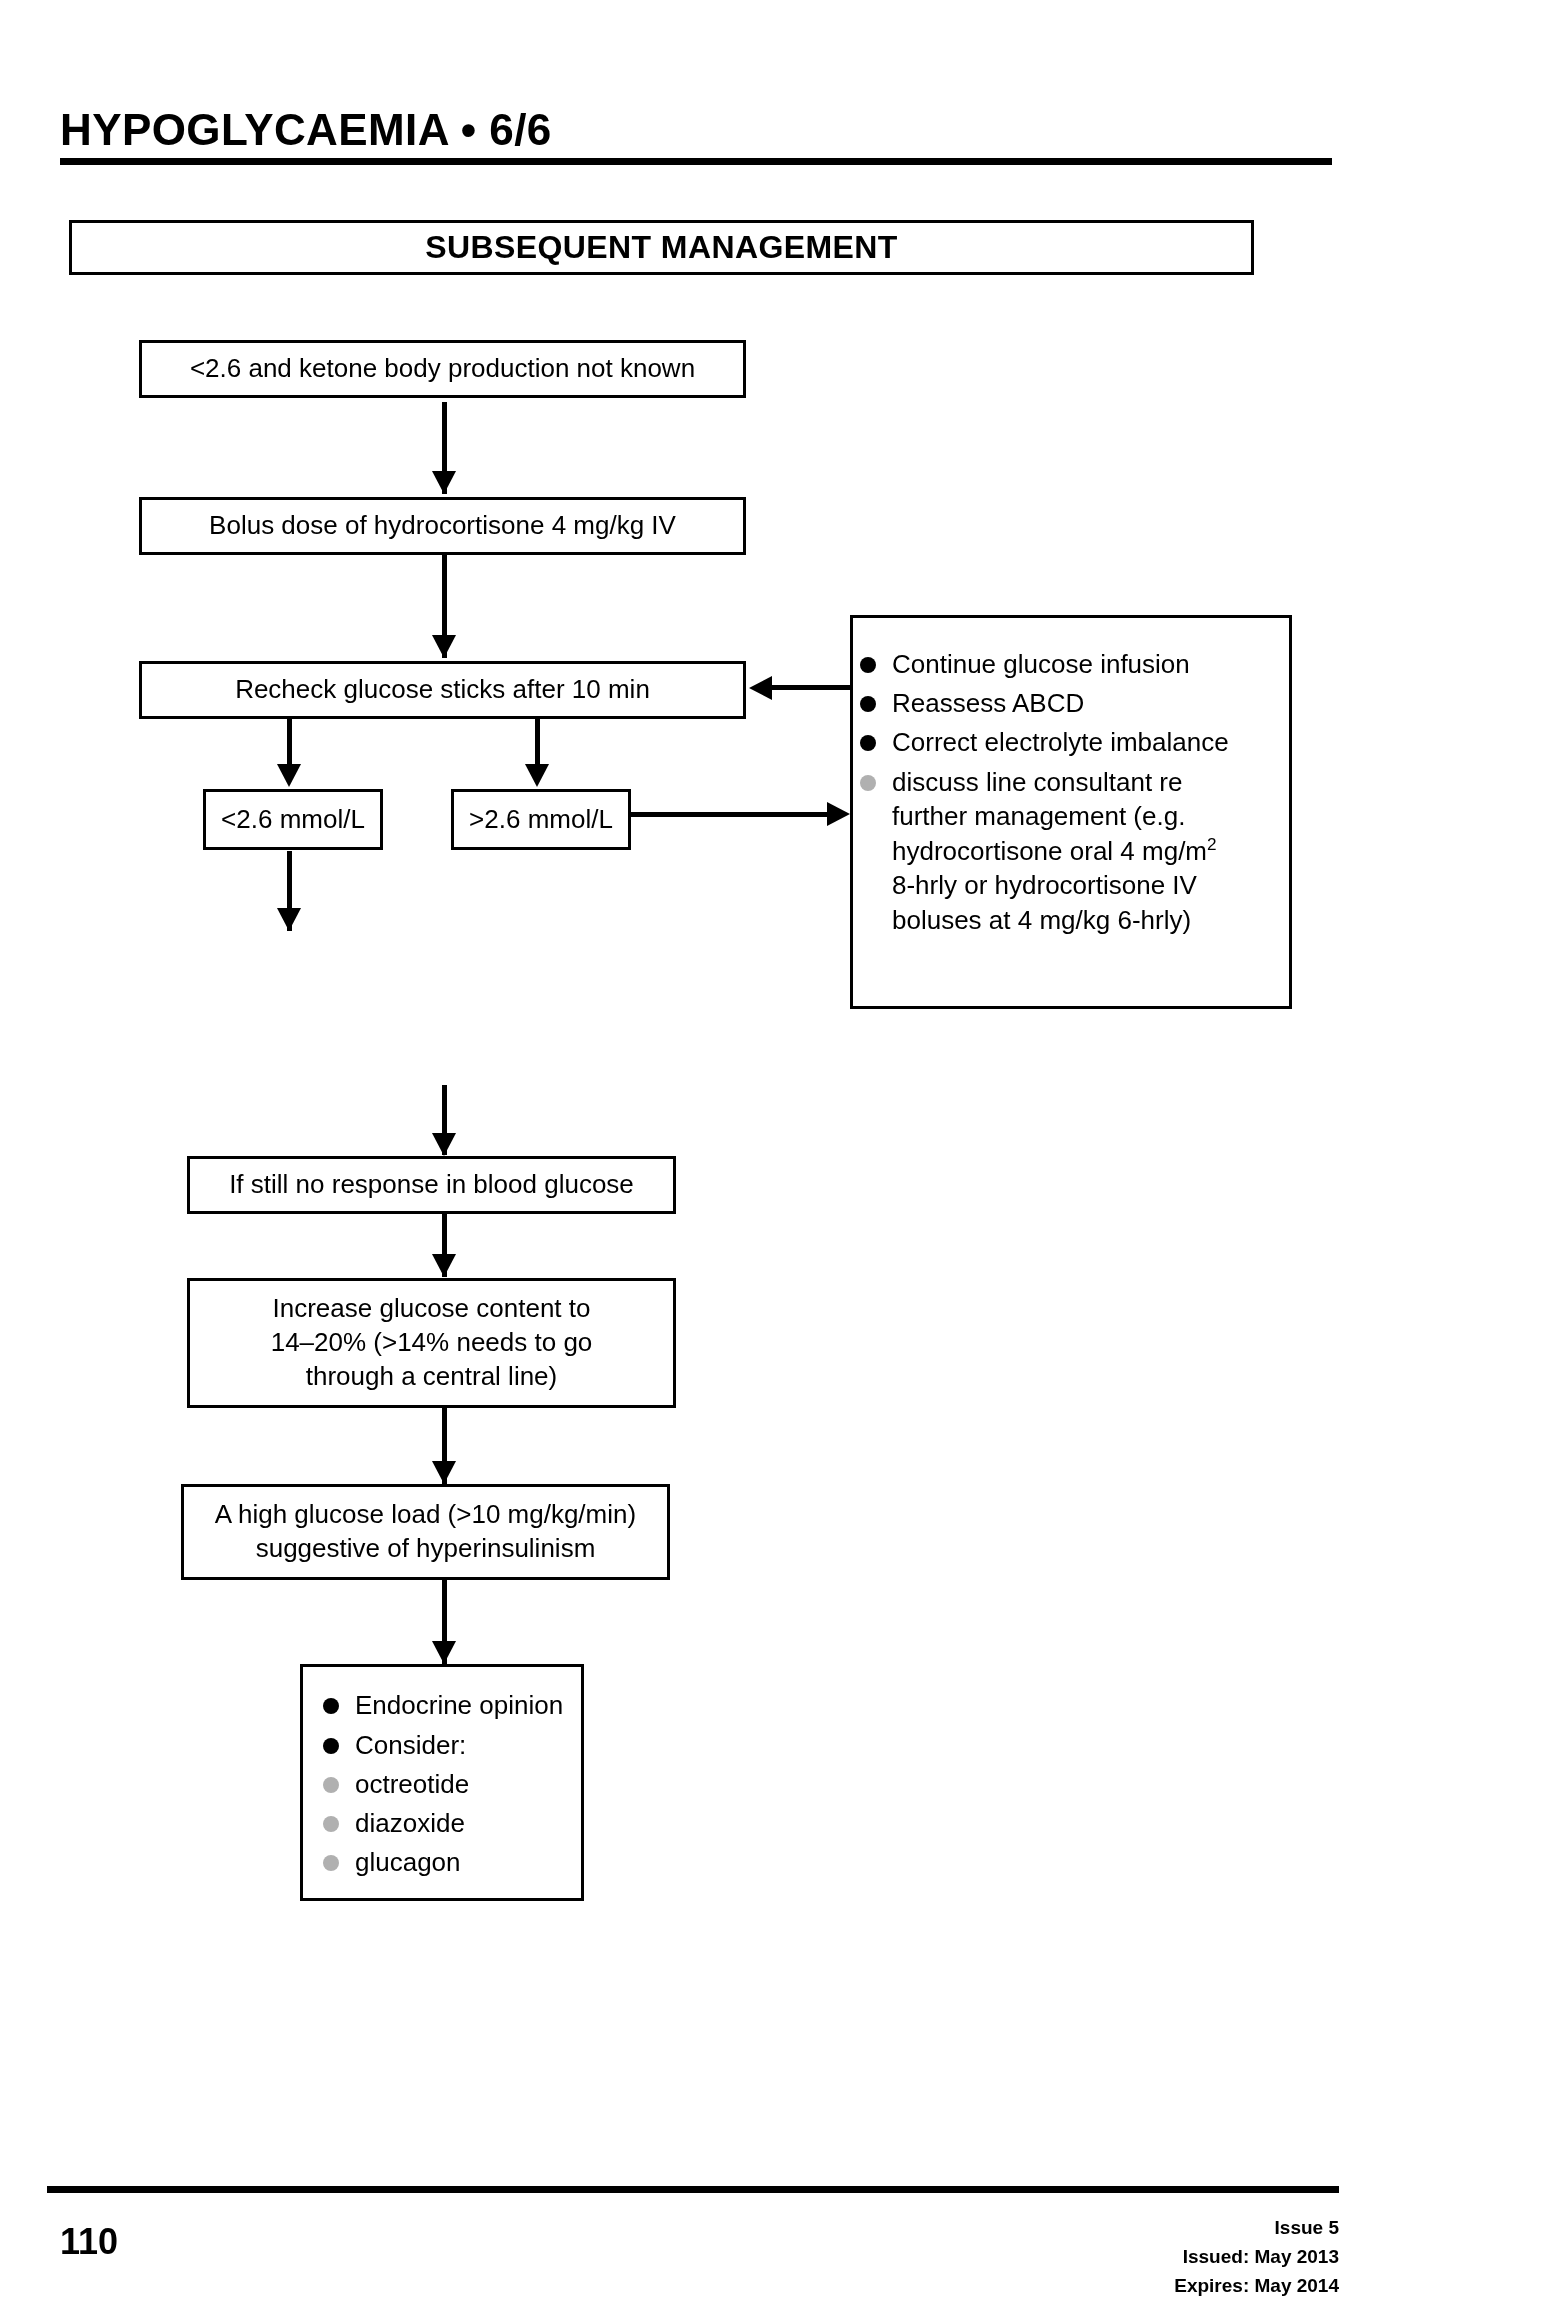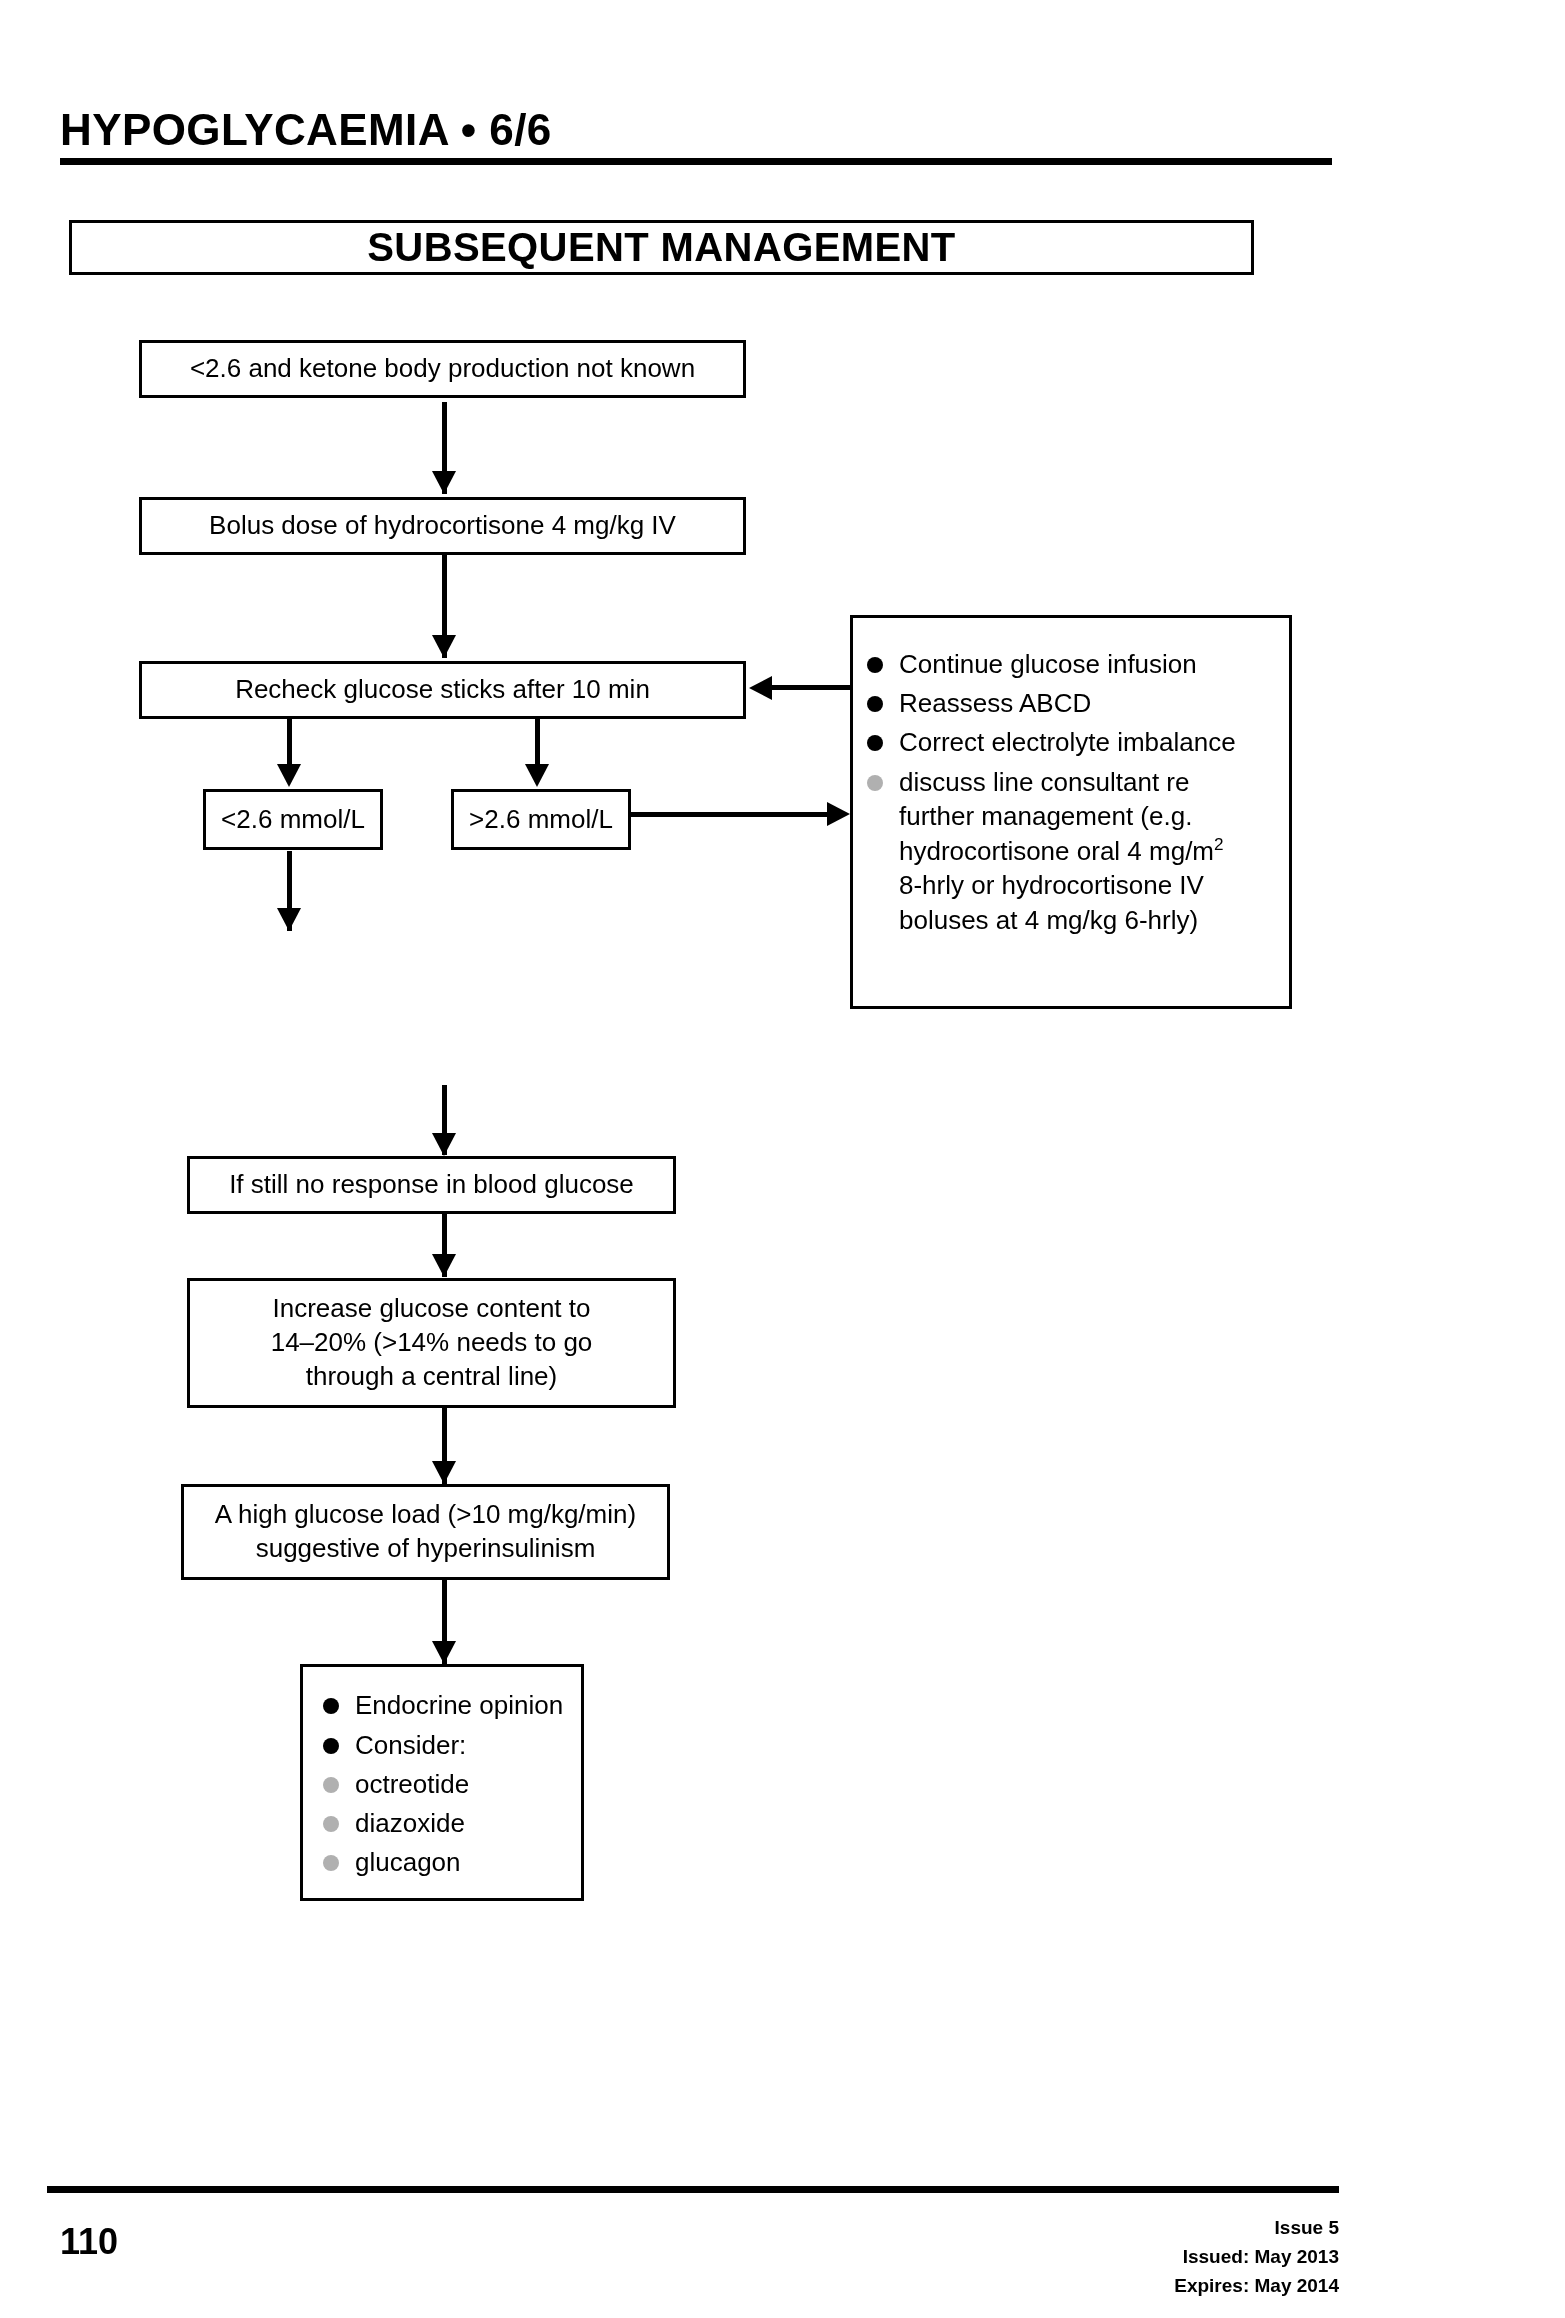--- a/index.html
+++ b/index.html
@@ -46,21 +46,21 @@
     top: 220px;
     width: 1185px;
     height: 55px;
     border: 3.8px solid #000000;
     box-sizing: border-box;
     display: flex;
     align-items: center;
     justify-content: center;
   }
   #title-box .label {
-    font-size: 40px;
+    font-size: 32px;
     font-weight: bold;
     letter-spacing: 0.4px;
   }
 
   
   .fbox {
     position: absolute;
     border: 3.8px solid #000000;
     box-sizing: border-box;
     background: #ffffff;
@@ -250,21 +250,21 @@
   <div class="fbox" style="left:181px; top:1484px; width:489px; height:96px;">
     <span class="txt">
       <span>A high glucose load (&gt;10 mg/kg/min)</span><br>
       <span>suggestive of hyperinsulinism</span>
     </span>
   </div>
 
   <div class="vline" style="left:442px; top:1580px; height:84px;"></div>
   <div class="arrow-down" style="left:432px; top:1641px;"></div>
 
-  <div class="bullet-box" style="left:850px; top:615px; width:442px; height:394px; padding:29px 20px 20px 11px;">
+  <div class="bullet-box" style="left:850px; top:615px; width:442px; height:394px; padding:29px 20px 20px 4px;">
     <ul class="bullet-list">
       <li class="bullet-item">
         <span class="dot black"></span>
         <span>Continue glucose infusion</span>
       </li>
       <li class="bullet-item">
         <span class="dot black"></span>
         <span>Reassess ABCD</span>
       </li>
       <li class="bullet-item">

